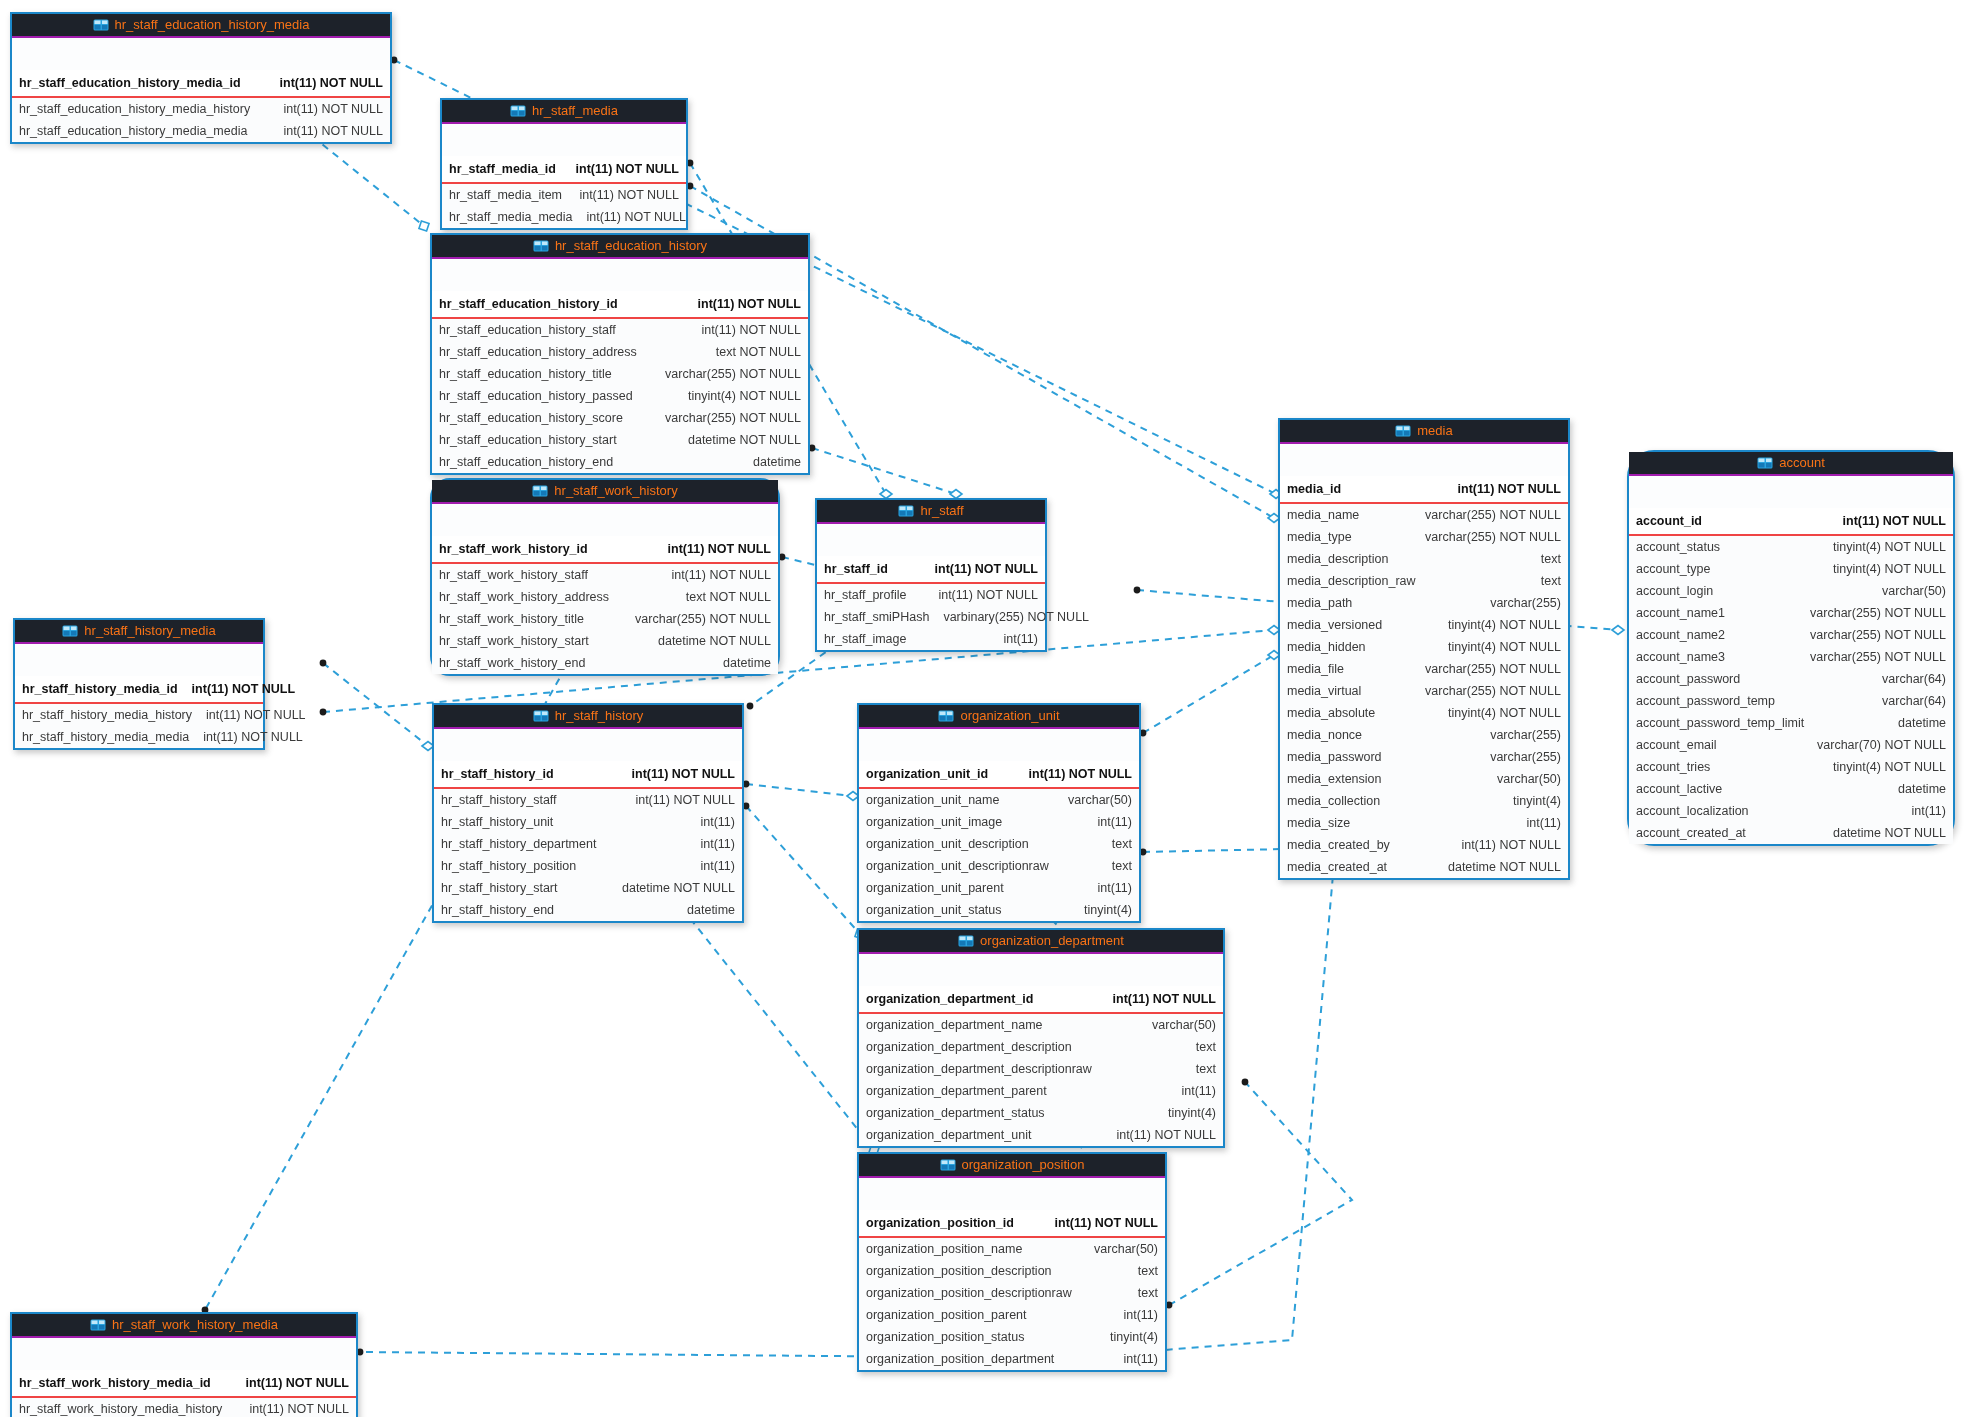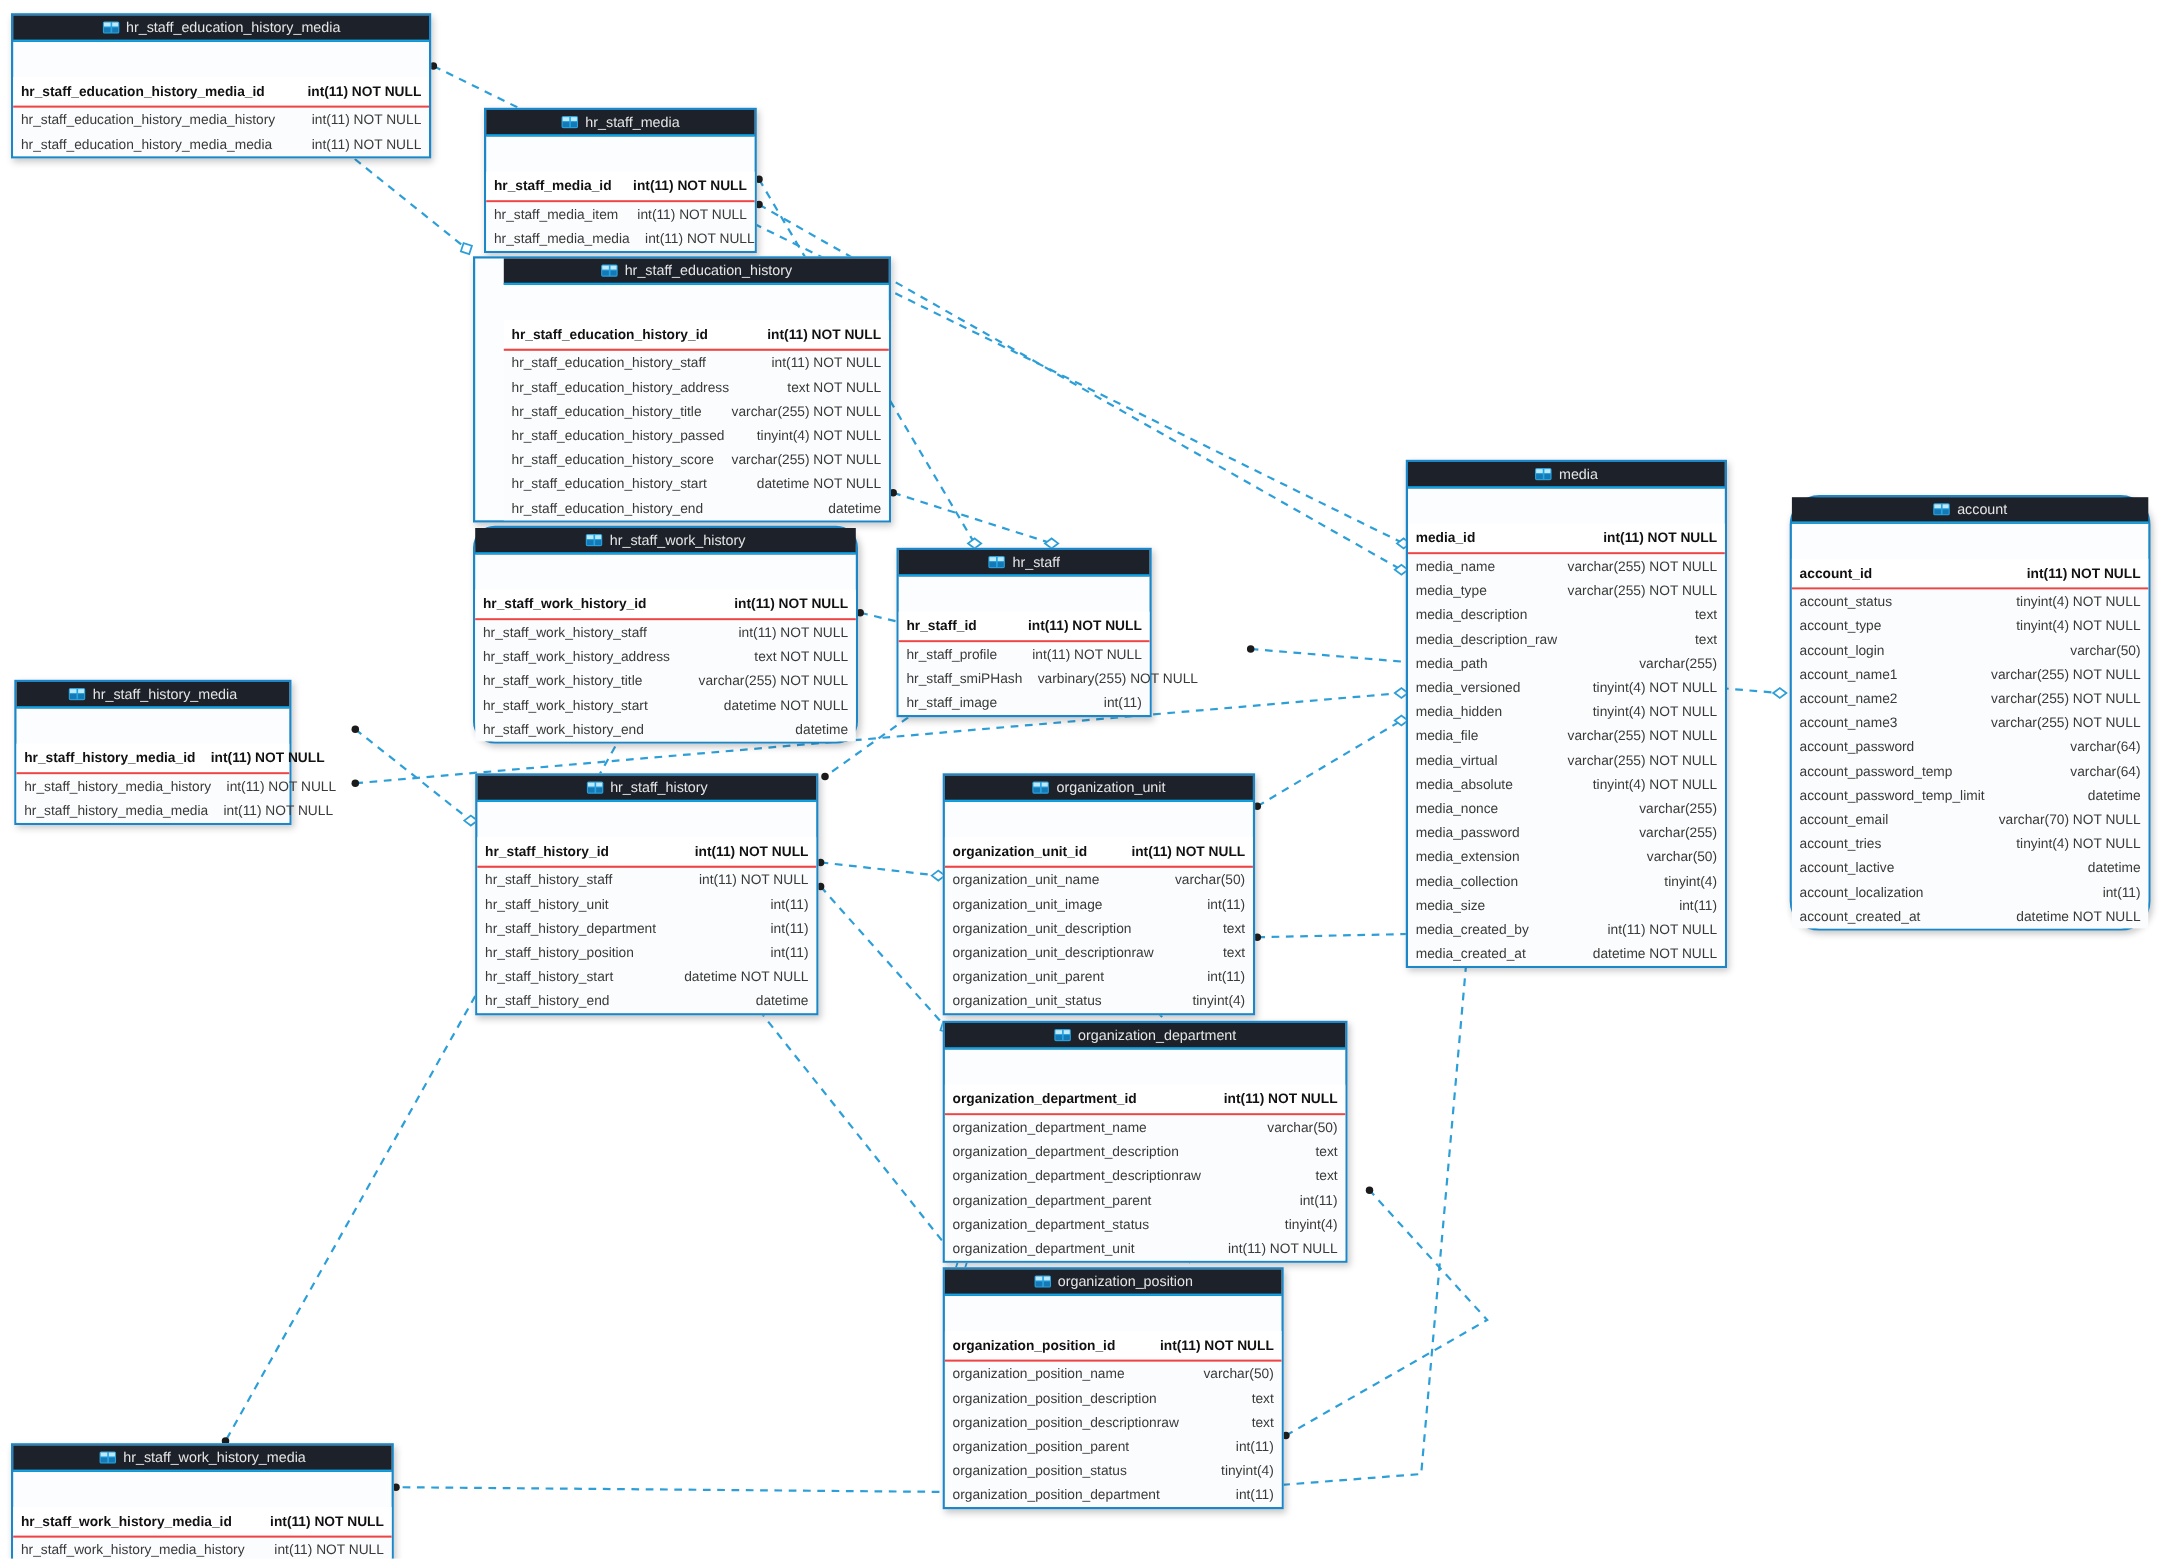--- a/index.html
+++ b/index.html
@@ -10,22 +10,22 @@
   #connector-layer{position:absolute;left:0;top:0;z-index:1;}
   .rel-line{fill:none;stroke:#2d9fd8;stroke-width:2;stroke-dasharray:7 6;}
   .rel-dot{fill:#1b1b1b;stroke:none;}
   .rel-diamond,.rel-square{fill:#ffffff;stroke:#2d9fd8;stroke-width:1.6;}
   .table-card{
     position:absolute;z-index:2;background:#fcfdfe;
     border:2px solid #1b87c9;box-shadow:2px 3px 6px rgba(40,40,40,.25);
     box-sizing:border-box;
   }
   .table-header{
-    height:22px;line-height:22px;background:#1d222a;color:#e5e5e5;
-    border-bottom:2px solid #0ea5e9;display:flex;align-items:center;
+    height:22px;line-height:22px;background:#1d222a;color:#f97316;
+    border-bottom:2px solid #a21caf;display:flex;align-items:center;
     justify-content:center;gap:6px;font-size:13px;cursor:move;
   }
   .table-header svg{flex:0 0 auto;display:block;}
   .pk-section{border-bottom:2px solid #ef4444;background:#ffffff;margin-top:32px;}
   .rows-section{background:#fbfcfd;}
   .col-row{
     height:22px;line-height:22px;display:flex;justify-content:space-between;
     padding:0 7px;font-size:12.5px;color:#3a3a3a;white-space:nowrap;
   }
   .pk-section .col-row{height:26px;line-height:26px;font-weight:bold;color:#111111;}
@@ -150,21 +150,21 @@
         <div class="col-row">
           <span class="col-name">hr_staff_media_item</span>
           <span class="col-type">int(11) NOT NULL</span>
         </div>
         <div class="col-row">
           <span class="col-name">hr_staff_media_media</span>
           <span class="col-type">int(11) NOT NULL</span>
         </div>
       </div>
     </div>
-    <div class="table-card" style="left: 430px; top: 233px; width: 380px; padding-left: 26px;">
+    <div class="table-card" style="left: 430px; top: 233px; width: 380px;">
       <div class="table-header">
         <svg width="16" height="12" viewBox="0 0 16 12">
           <rect x="0.5" y="0.5" width="15" height="11" rx="1.5" fill="#29a3de"></rect>
           <rect x="1.5" y="1.5" width="6" height="3.5" fill="#bfe8fa"></rect>
           <rect x="9" y="1.5" width="5.5" height="3.5" fill="#bfe8fa"></rect>
           <rect x="1.5" y="6" width="6" height="4.5" fill="#1479b7"></rect>
           <rect x="9" y="6" width="5.5" height="4.5" fill="#1479b7"></rect>
         </svg>
         <span>hr_staff_education_history</span>
       </div>

